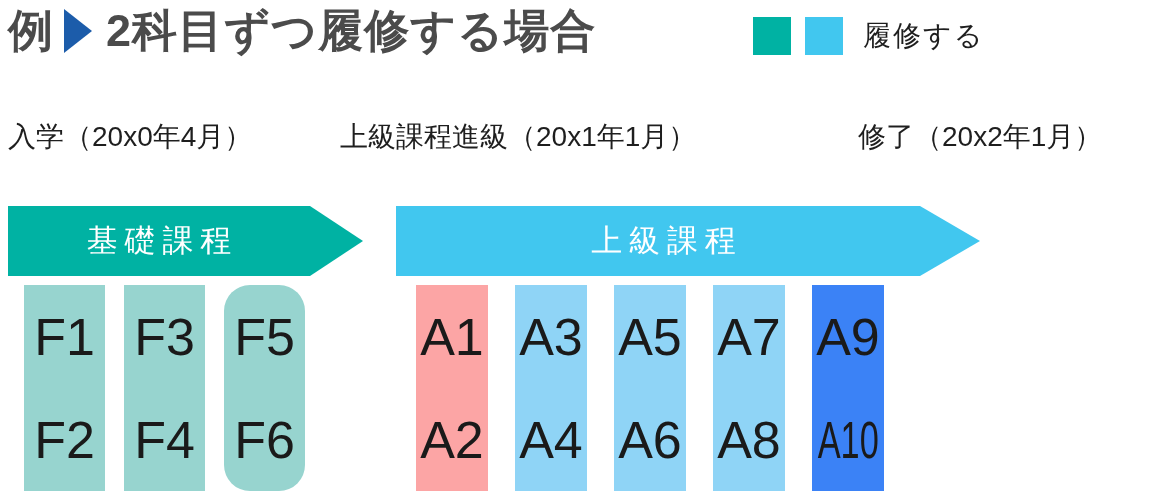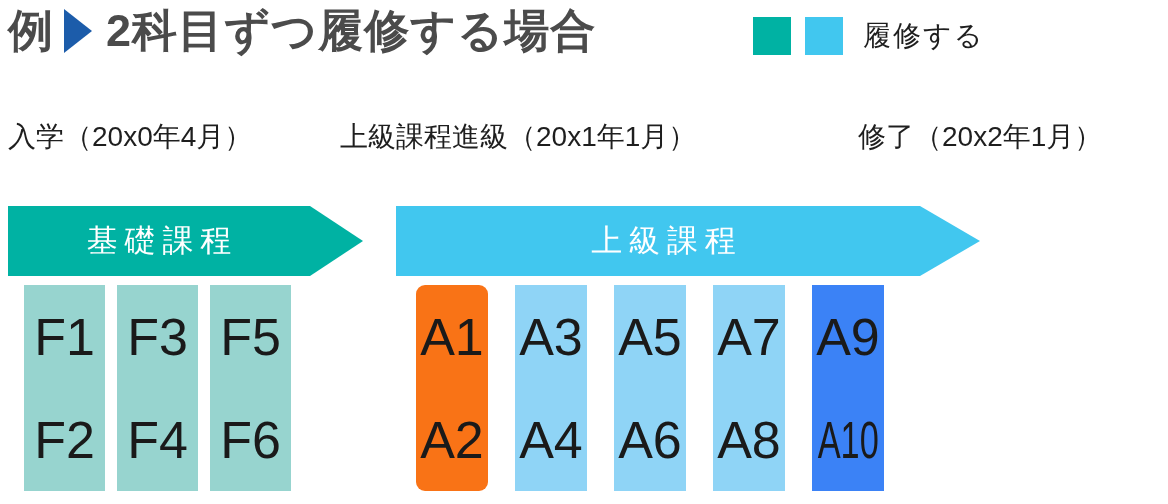--- a/index.html
+++ b/index.html
@@ -106,21 +106,21 @@
     white-space: nowrap;
   }
 
   
   .column-group {
     position: absolute;
     top: 285px;
     height: 206px;
     display: flex;
   }
-  .group-foundation { left: 24px;  gap: 12px; }
+  .group-foundation { left: 24px;  gap: 19px; }
   .group-advanced  { left: 416px; gap: 27px; }
   .course-column {
     height: 206px;
     display: flex;
     flex-direction: column;
     justify-content: space-around;
     align-items: center;
   }
   .group-foundation .course-column { width: 81px; }
   .group-advanced  .course-column { width: 72px; }
@@ -172,28 +172,28 @@
 
   <div class="column-group group-foundation">
     <div class="course-column" style="background-color: rgb(151, 212, 207);">
       <span class="course-label">F1</span>
       <span class="course-label">F2</span>
     </div>
     <div class="course-column" style="background-color: rgb(151, 212, 207);">
       <span class="course-label">F3</span>
       <span class="course-label">F4</span>
     </div>
-    <div class="course-column" style="background-color: rgb(151, 212, 207);">
+    <div class="course-column" style="background-color: rgb(151, 212, 207); border-radius: 26px;">
       <span class="course-label">F5</span>
       <span class="course-label">F6</span>
     </div>
   </div>
 
   <div class="column-group group-advanced">
-    <div class="course-column" style="background-color: #f97316; border-radius: 9px;">
+    <div class="course-column" style="background-color: #fca5a5;">
       <span class="course-label">A1</span>
       <span class="course-label">A2</span>
     </div>
     <div class="course-column" style="background-color: rgb(143, 212, 246);">
       <span class="course-label">A3</span>
       <span class="course-label">A4</span>
     </div>
     <div class="course-column" style="background-color: rgb(143, 212, 246);">
       <span class="course-label">A5</span>
       <span class="course-label">A6</span>

